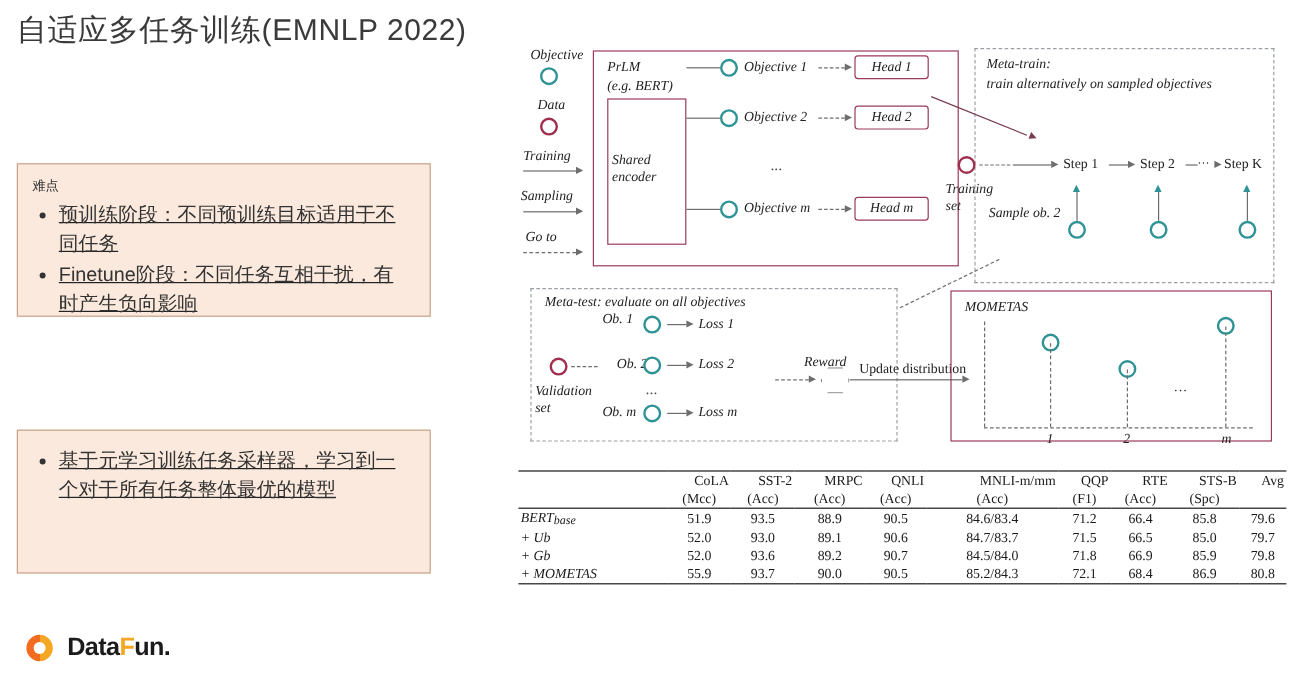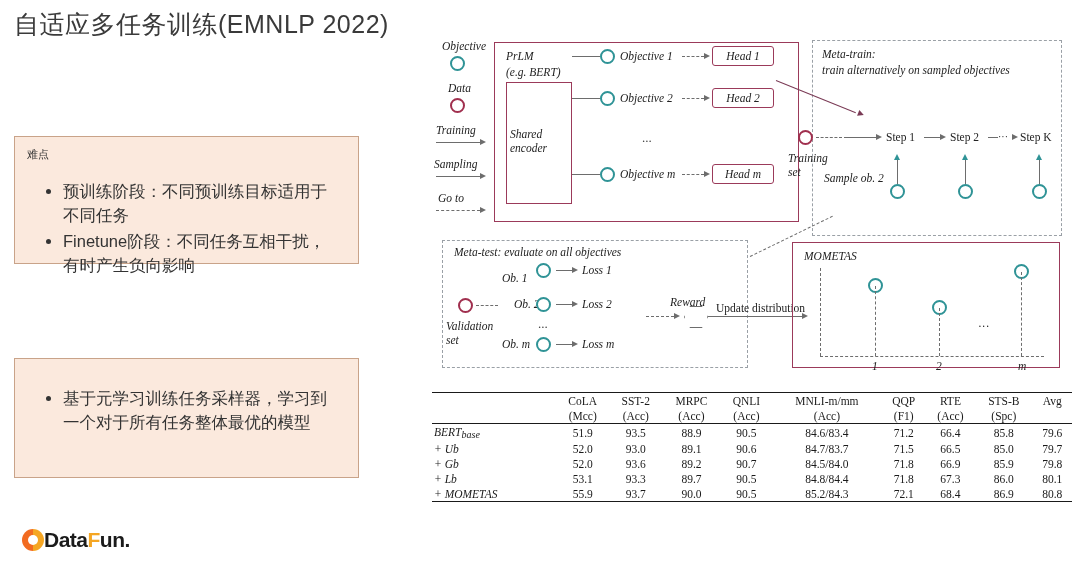--- a/index.html
+++ b/index.html
@@ -38,40 +38,41 @@
     border: 1px solid #c9a389;
     box-sizing: border-box;
     padding: 10px 12px 12px 12px;
   }
   .callout .head {
     font-size: 11px;
     color: #333;
     margin-bottom: 6px;
   }
   .callout ul {
-    margin: 18px;
+    margin: 4px;
     padding-left: 18px;
+    text-decoration: underline;
   }
   .callout li {
     font-size: 16.5px;
     line-height: 1.45;
     color: #333;
     margin-bottom: 2px;
   }
   #callout-difficulty { left: 14px; top: 136px; width: 345px; height: 128px; }
   #callout-solution   { left: 14px; top: 358px; width: 345px; height: 120px; }
 
   
   .logo {
     position: absolute;
     left: 22px;
     top: 528px;
     display: flex;
     align-items: center;
-    gap: 0;
+    gap: 12px;
   }
   .logo .mark {
     width: 22px; height: 22px;
     border-radius: 50%;
     background: conic-gradient(#f5a623 0deg 180deg, #f26b21 180deg 360deg);
     position: relative;
   }
   .logo .mark::after {
     content: "";
     position: absolute;
@@ -192,21 +193,21 @@
     text-align: center;
     white-space: nowrap;
     font-weight: normal;
   }
   table.results td.rowlabel, table.results th.rowlabel {
     text-align: left;
     padding-left: 2px;
     font-style: italic;
     width: 120px;
   }
-  table.results tr.rule-top td, table.results tr.rule-top th { border-top: 1.2px solid #1a1a1a; }
+  table.results tr.rule-top td, table.results tr.rule-top th { border-top: 1.2px solid #1a1a1a; text-align: right; }
   table.results tr.rule-bottom td, table.results tr.rule-bottom th { border-bottom: 1.1px solid #1a1a1a; }
   .bold { font-weight: bold; }
   .sub { font-size: 10px; font-style: italic; vertical-align: -2px; }
   .norm { font-style: normal; }
 </style>
 </head>
 <body>
 
 <div class="slide">
 
@@ -323,21 +324,21 @@
 
     <div class="box-dashed" style="left:22px; top:220px; width:306px; height:128px;"></div>
     <div class="fig-label" style="left:34px; top:226px;">Meta-test: evaluate on all objectives</div>
 
     <div class="circle red" style="left:38px; top:278px;"></div>
     <div class="fig-label" style="left:26px; top:300px;">Validation</div>
     <div class="fig-label" style="left:26px; top:314px;">set</div>
 
     <div class="hline dash" style="left:56px; top:285px; width:22px;"></div>
 
-    <div class="fig-label" style="left:82px; top:252px;">Ob. 1</div>
+    <div class="fig-label" style="left:82px; top:240px;">Ob. 1</div>
     <div class="circle" style="left:116px; top:243px;"></div>
     <div class="hline" style="left:136px; top:250px; width:16px;"></div>
     <div class="arrowhead" style="left:152px; top:246.5px;"></div>
     <div class="fig-label" style="left:162px; top:244px;">Loss 1</div>
 
     <div class="fig-label" style="left:94px; top:278px;">Ob. 2</div>
     <div class="circle" style="left:116px; top:277px;"></div>
     <div class="hline" style="left:136px; top:284px; width:16px;"></div>
     <div class="arrowhead" style="left:152px; top:280.5px;"></div>
     <div class="fig-label" style="left:162px; top:278px;">Loss 2</div>
@@ -438,32 +439,20 @@
             <td>52.0</td>
             <td>93.6</td>
             <td>89.2</td>
             <td class="bold">90.7</td>
             <td>84.5/84.0</td>
             <td>71.8</td>
             <td>66.9</td>
             <td>85.9</td>
             <td>79.8</td>
           </tr>
-          <tr>
-            <td class="rowlabel">+ Lb</td>
-            <td>53.1</td>
-            <td>93.3</td>
-            <td>89.7</td>
-            <td>90.5</td>
-            <td>84.8/84.4</td>
-            <td>71.8</td>
-            <td>67.3</td>
-            <td>86.0</td>
-            <td>80.1</td>
-          </tr>
           <tr class="rule-bottom">
             <td class="rowlabel">+ MOMETAS</td>
             <td class="bold">55.9</td>
             <td class="bold">93.7</td>
             <td class="bold">90.0</td>
             <td>90.5</td>
             <td>85.2/84.3</td>
             <td class="bold">72.1</td>
             <td class="bold">68.4</td>
             <td class="bold">86.9</td>

